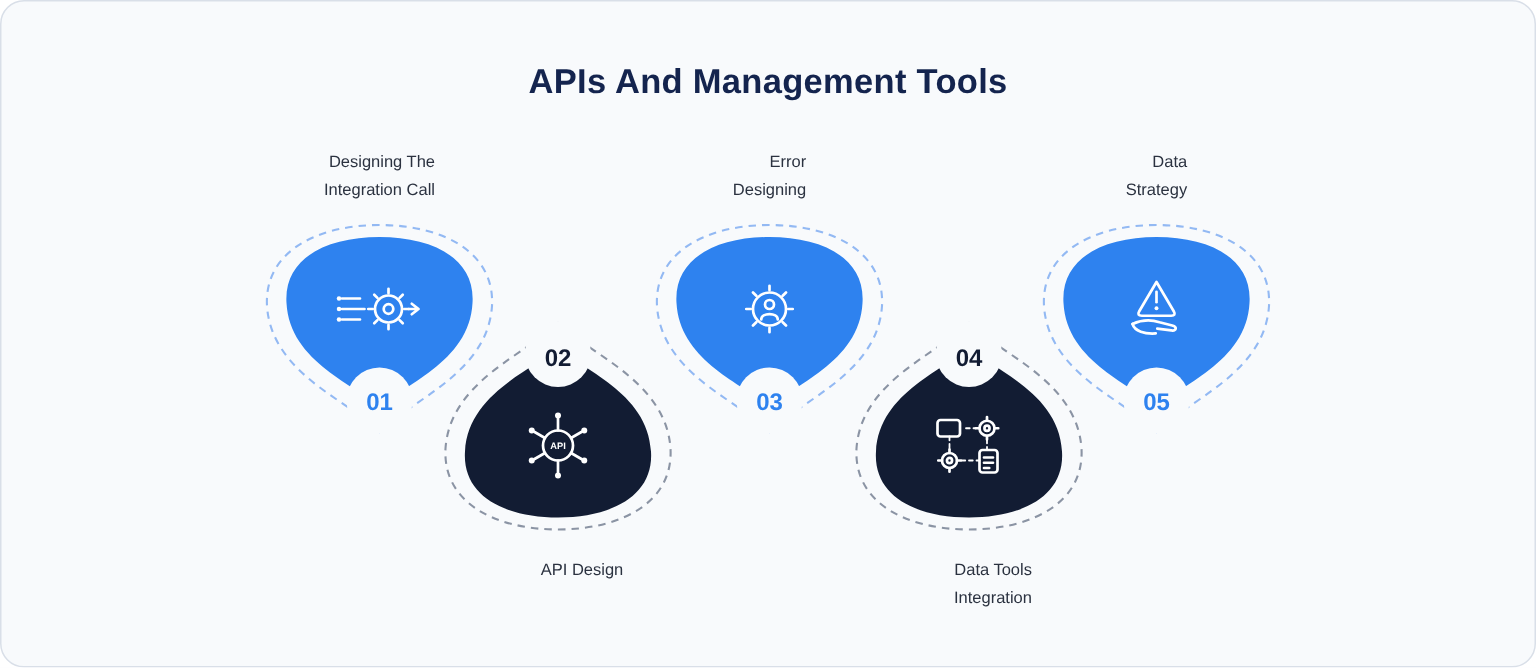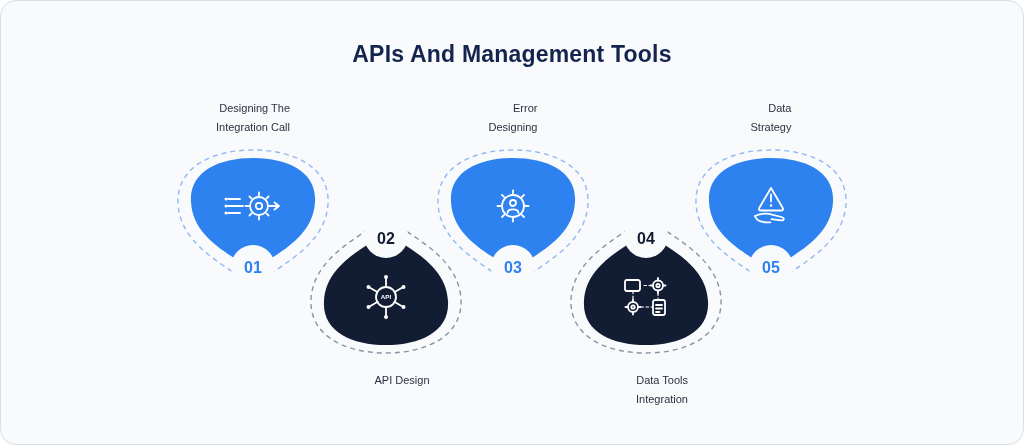--- a/index.html
+++ b/index.html
@@ -55,21 +55,21 @@
         <path d="M6 -10.5 V-13.5 M6 10.5 V13.5 M-4.5 0 H-7.5 M16.5 0 H19.5 M13.4 -7.4 L15.5 -9.5 M-1.4 -7.4 L-3.5 -9.5 M13.4 7.4 L15.5 9.5 M-1.4 7.4 L-3.5 9.5"></path>
         <path d="M-25 -7 H-13 M-25 0 H-10 M-25 7 H-13"></path>
         <circle class="dot" cx="-27" cy="-7" r="1.5"></circle>
         <circle class="dot" cx="-27" cy="0" r="1.5"></circle>
         <circle class="dot" cx="-27" cy="7" r="1.5"></circle>
         <path d="M19.5 0 H26 M26 0 L21.5 -3.5 M26 0 L21.5 3.5"></path>
       </g>
     </svg>
   </div>
 
-  <div class="item bottom navy" style="left:285px">
+  <div class="item bottom navy" style="left:271px">
     <svg class="petal" width="176" height="148" viewBox="0 0 176 148">
       <g transform="rotate(180 88 74)">
         <path class="dash" d="M88,144 C70,124 16,106 13,60 C11,24 46,6 88,6 C130,6 165,24 163,60 C160,106 106,124 88,144 Z"></path>
         <path class="fillp" d="M88,128 C74,113 28,98 26,58 C24,28 53,14 88,14 C123,14 152,28 150,58 C148,98 102,113 88,128 Z"></path>
         <circle class="notch" cx="88" cy="123" r="22"></circle>
       </g>
       <text class="num" x="88" y="33">02</text>
       <g class="icon" transform="translate(88,86)">
         <path d="M0 -10 V-18 M0 10 V18 M8.7 -5 L15.6 -9 M8.7 5 L15.6 9 M-8.7 -5 L-15.6 -9 M-8.7 5 L-15.6 9"></path>
         <circle class="dot" cx="0" cy="-20" r="2"></circle>

